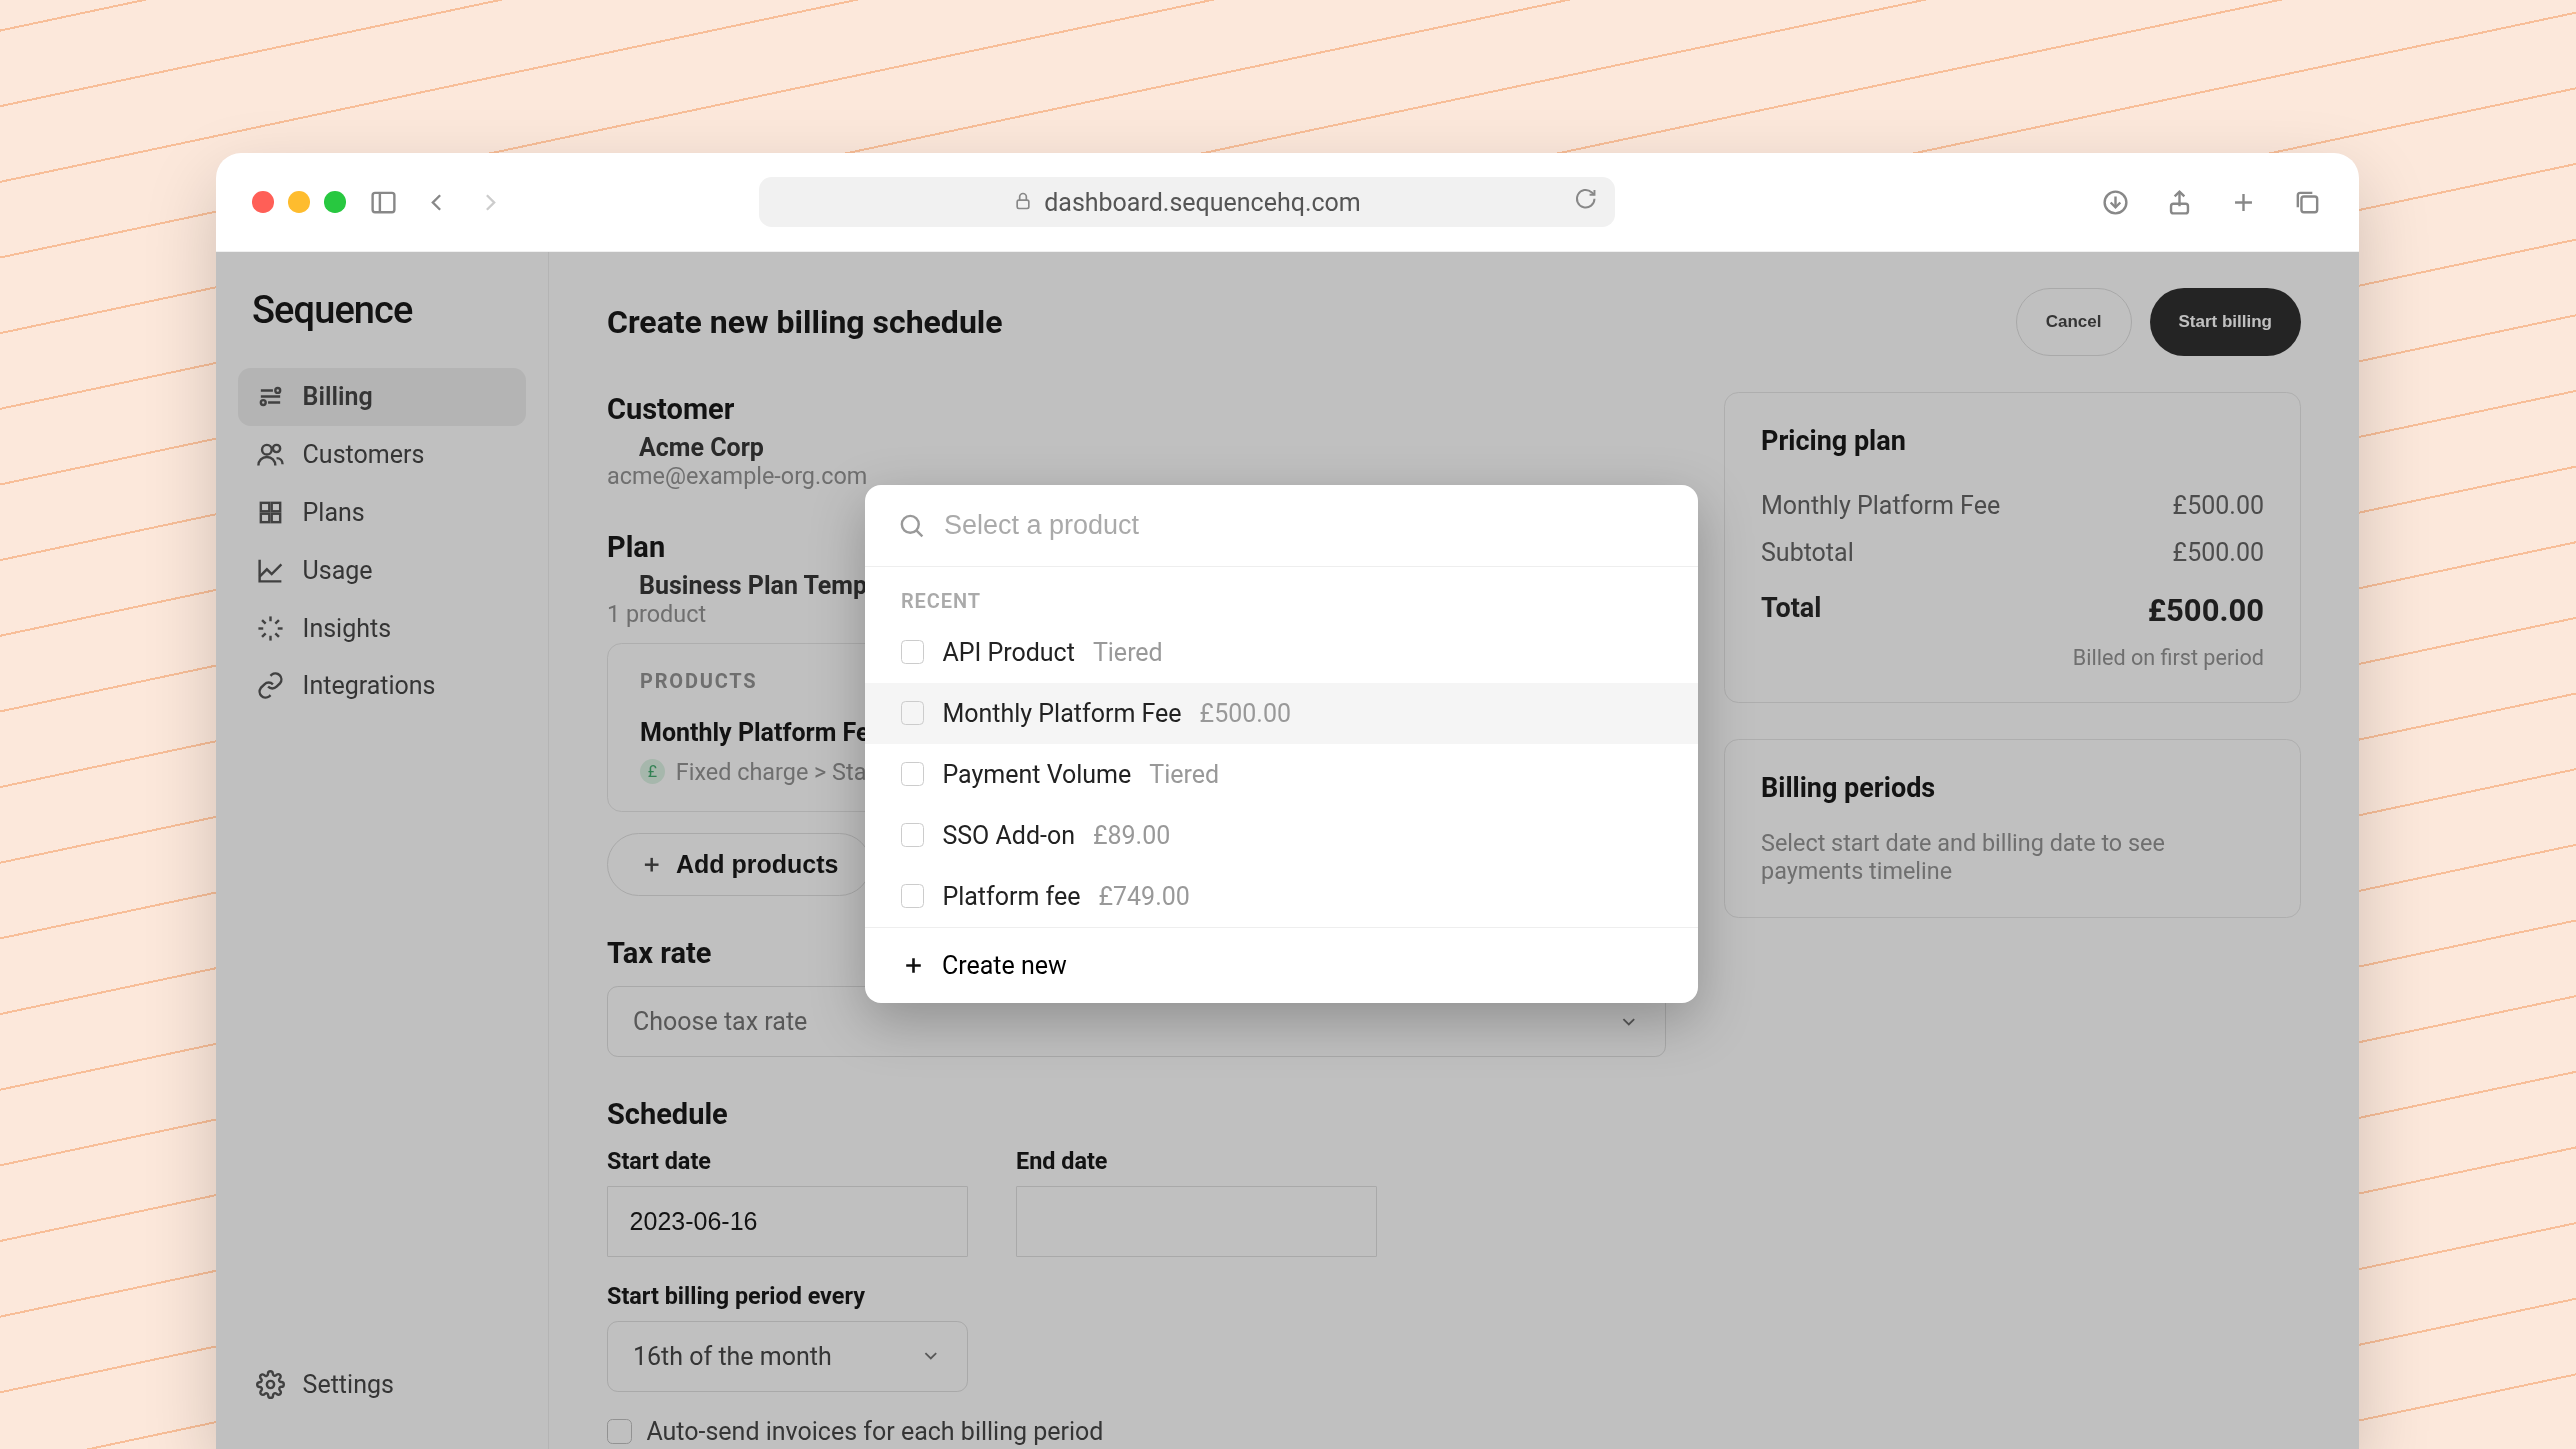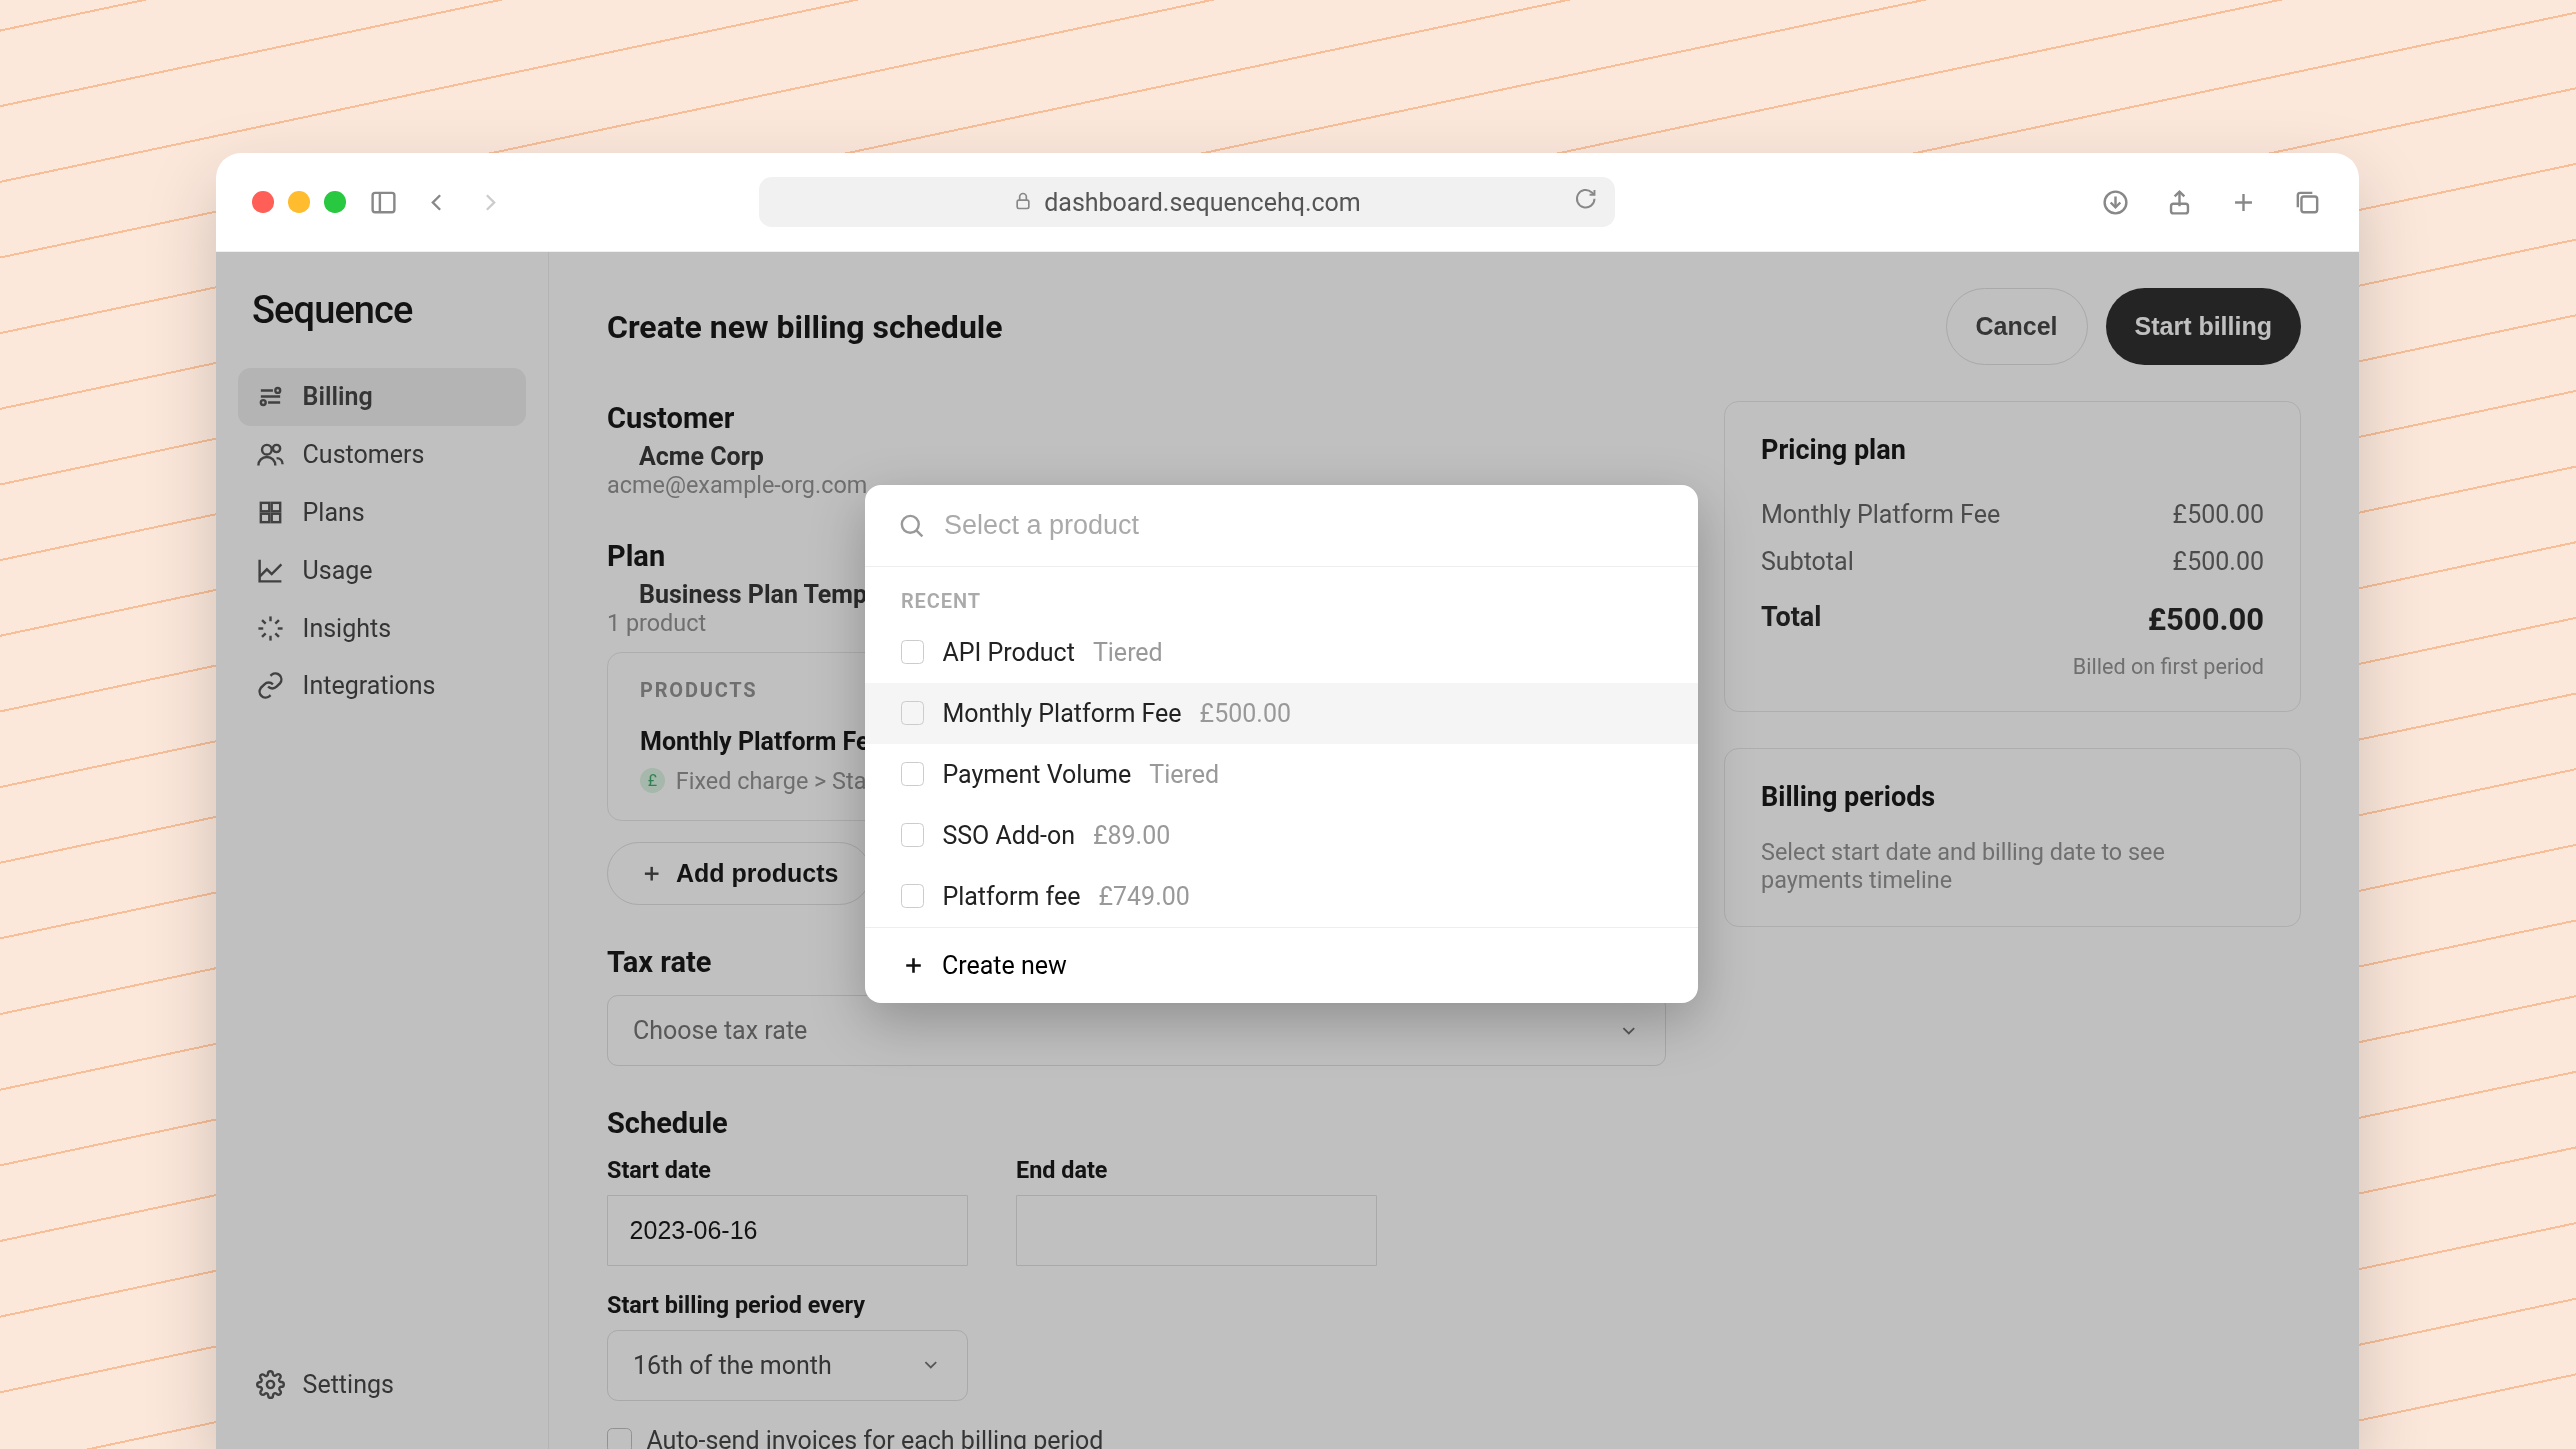--- a/index.html
+++ b/index.html
@@ -108,21 +108,21 @@
   display: flex;
   align-items: center;
   justify-content: space-between;
   margin-bottom: 36px;
 }
 .page-title { font-size: 32px; font-weight: 700; }
 .header-buttons { display: flex; gap: 18px; }
 .btn {
   padding: 23px 29px;
   border-radius: 900px;
-  font-size: 25px;
+  font-size: 17px;
   font-weight: 600;
   border: none;
   cursor: pointer;
 }
 .btn-secondary { background: #fff; border: 0.9px solid #ddd; color: #333; }
 .btn-primary { background: #1a1a1a; color: #fff; }
 
 .content-cols { display: flex; gap: 58px; }
 .left-col { flex: 1; max-width: 1064px; }
 .right-col { width: 577px; }

